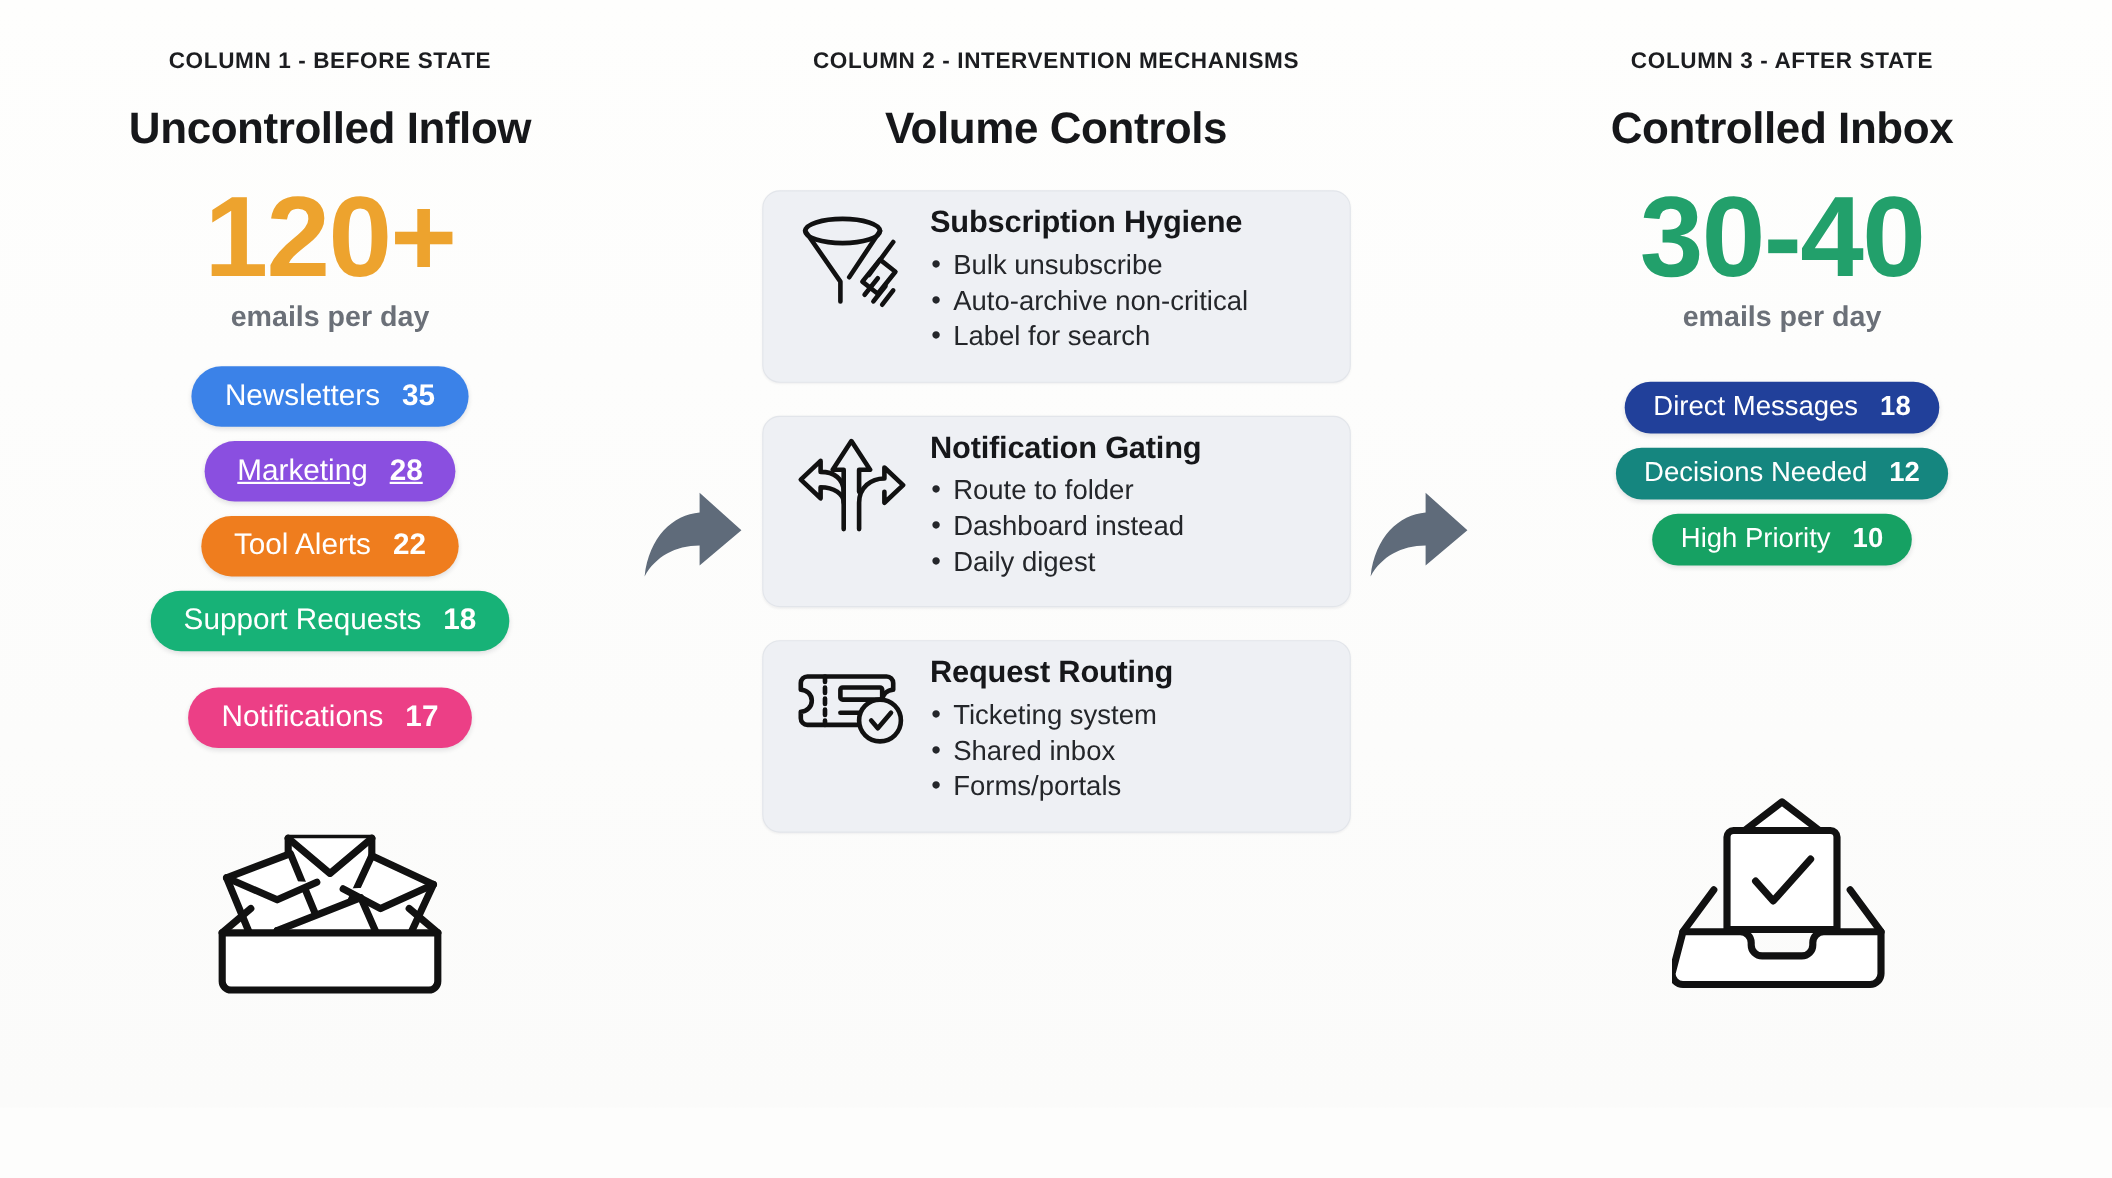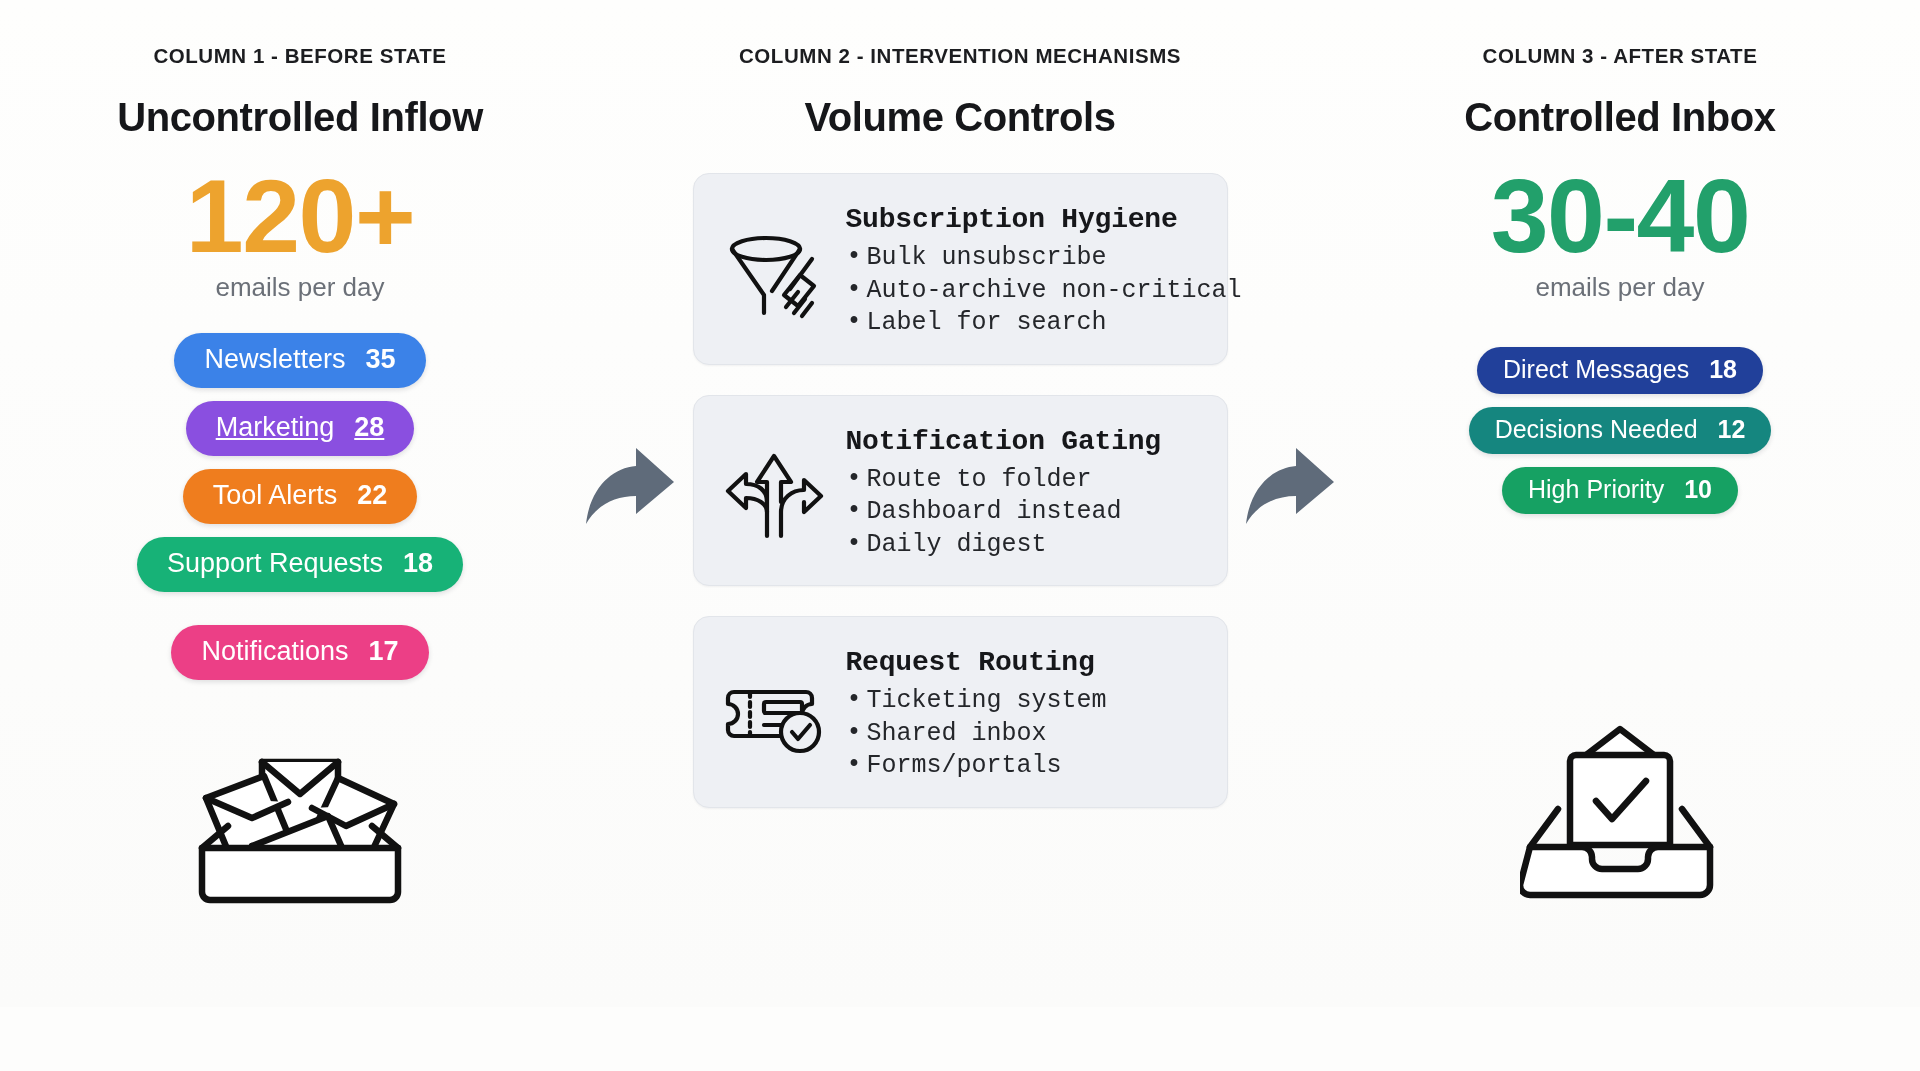--- a/index.html
+++ b/index.html
@@ -67,21 +67,21 @@
     letter-spacing: -1.5px;
     text-align: right;
   }
   .metric.before { color: #eda32e; }
   .metric.after  { color: #22a06b; }
 
   .metric-sub {
     margin-top: 2px;
     font-size: 26px;
     color: #6b7078;
-    font-weight: 400;
+    font-weight: 700;
   }
 
   
   .pill-stack {
     margin-top: 30px;
     display: flex;
     flex-direction: column;
     align-items: center;
     gap: 13px;
   }
@@ -131,29 +131,28 @@
   .card-stack {
     margin-top: 33px;
     display: flex;
     flex-direction: column;
     gap: 30px;
     width: 535px;
   }
 
   .card {
     display: flex;
-    align-items: center;
+    align-items: flex-start;
     gap: 18px;
     background: #eef0f4;
     border: 1px solid #e2e5ea;
     border-radius: 16px;
-    padding: 30px 24px 24px 26px;
+    padding: 12px 24px 24px 26px;
     box-sizing: border-box;
     box-shadow: 0 1px 2px rgba(20,25,40,0.05);
-    font-family: Liberation Mono, monospace;
   }
 
   .card-icon {
     flex: 0 0 auto;
     width: 108px;
     display: flex;
     align-items: center;
     justify-content: center;
   }
   .card-icon svg { display: block; }

